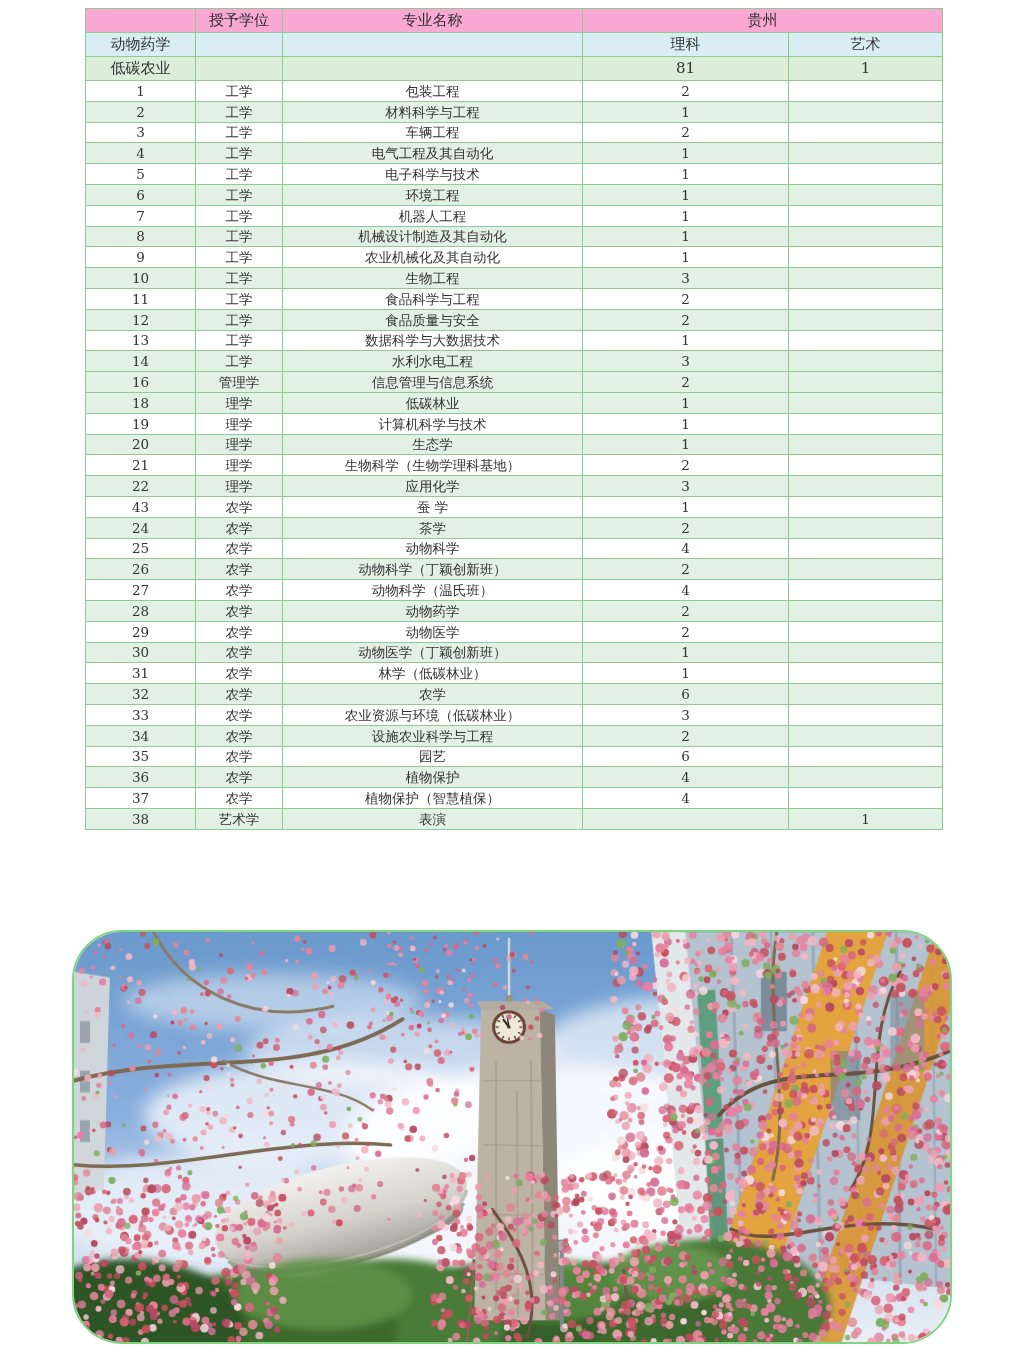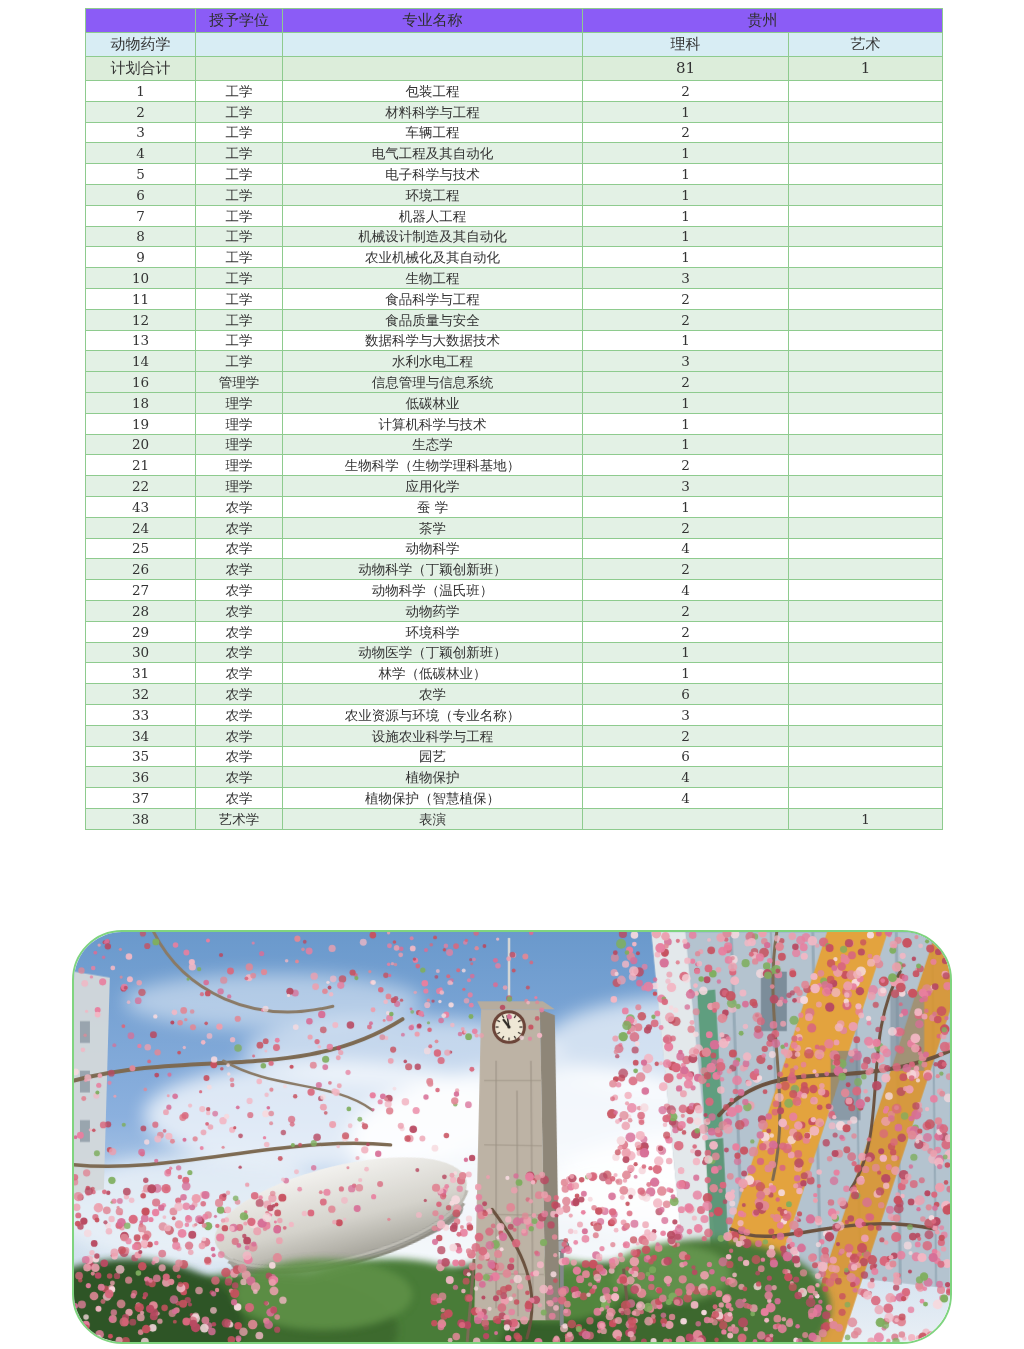--- a/index.html
+++ b/index.html
@@ -10,21 +10,21 @@
   
   .plan-table{
     position:absolute;left:85px;top:8px;width:857px;
     border-collapse:collapse;table-layout:fixed;
   }
   .plan-table th,.plan-table td{
     border:1px solid #8ecb8e;padding:0;margin:0;line-height:1.05;
     text-align:center;vertical-align:middle;font-weight:normal;
     overflow:hidden;white-space:nowrap;
   }
-  .hdr-green th{background:#8b5cf6;height:23px;font-size:15px;color:#2f2f2f;}
+  .hdr-green th{background:#f9a8d4;height:23px;font-size:15px;color:#2f2f2f;}
   .hdr-blue  td{background:#d8edf4;height:23px;font-size:15px;}
   .hdr-lgreen td{background:#dcedda;height:23px;font-size:15px;}
   .plan-table tbody td{height:19.8px;font-size:13.5px;background:#ffffff;}
   .plan-table tbody tr.even td{background:#e3f1e5;}
   
   .photo-wrap{
     position:absolute;left:72px;top:930px;width:880px;height:414px;
     border-radius:50px;overflow:hidden;border:2px solid #7fd47f;box-sizing:border-box;
   }
   .photo-wrap svg{display:block;width:100%;height:100%;}
@@ -48,21 +48,21 @@
       <th colspan="2">贵州</th>
     </tr>
     <tr class="hdr-blue">
       <td>动物药学</td>
       <td></td>
       <td></td>
       <td>理科</td>
       <td>艺术</td>
     </tr>
     <tr class="hdr-lgreen">
-      <td>计划合计</td>
+      <td>低碳农业</td>
       <td></td>
       <td></td>
       <td>81</td>
       <td>1</td>
     </tr>
   </thead>
   <tbody>
       <tr>
         <td>1</td>
         <td>工学</td>
@@ -241,21 +241,21 @@
       <tr class="even">
         <td>28</td>
         <td>农学</td>
         <td>动物药学</td>
         <td>2</td>
         <td></td>
       </tr>
       <tr>
         <td>29</td>
         <td>农学</td>
-        <td>环境科学</td>
+        <td>动物医学</td>
         <td>2</td>
         <td></td>
       </tr>
       <tr class="even">
         <td>30</td>
         <td>农学</td>
         <td>动物医学（丁颖创新班）</td>
         <td>1</td>
         <td></td>
       </tr>
@@ -269,21 +269,21 @@
       <tr class="even">
         <td>32</td>
         <td>农学</td>
         <td>农学</td>
         <td>6</td>
         <td></td>
       </tr>
       <tr>
         <td>33</td>
         <td>农学</td>
-        <td>农业资源与环境（专业名称）</td>
+        <td>农业资源与环境（低碳林业）</td>
         <td>3</td>
         <td></td>
       </tr>
       <tr class="even">
         <td>34</td>
         <td>农学</td>
         <td>设施农业科学与工程</td>
         <td>2</td>
         <td></td>
       </tr>

